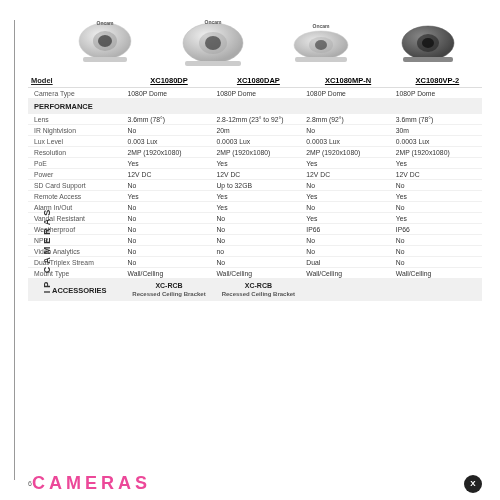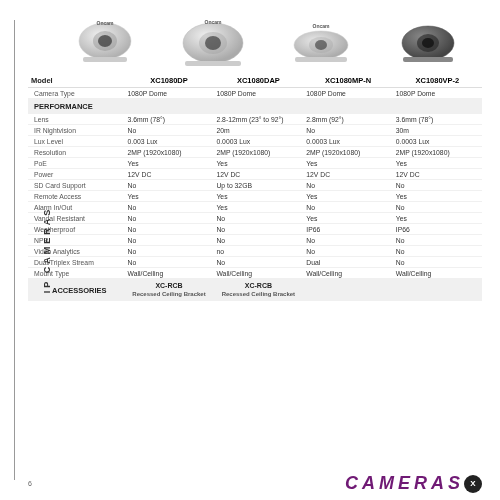--- a/index.html
+++ b/index.html
@@ -49,20 +49,21 @@
     
     table {
       width: 100%;
       border-collapse: collapse;
     }
     .header-row td {
       font-weight: bold;
       font-size: 7.5px;
       padding: 2px 3px;
       border-bottom: 1px solid #ddd;
+      text-decoration: underline;
     }
     .header-row .col-model {
       font-weight: bold;
       color: #222;
     }
     .section-header td {
       background: #f0f0f0;
       font-weight: bold;
       font-size: 7.5px;
       padding: 3px 4px;
@@ -95,24 +96,23 @@
       padding: 0 18px 0 28px;
     }
     .footer-page {
       font-size: 7px;
       color: #666;
     }
     .footer-title {
       font-size: 18px;
       font-weight: bold;
       letter-spacing: 4px;
-      color: #701a75;
-      text-align: right;
+      color: #ec4899;
+      text-align: left;
       flex: 1;
-      font-style: italic;
     }
     .footer-logo {
       width: 18px;
       height: 18px;
       background: #222;
       border-radius: 50%;
       display: flex;
       align-items: center;
       justify-content: center;
       color: white;

